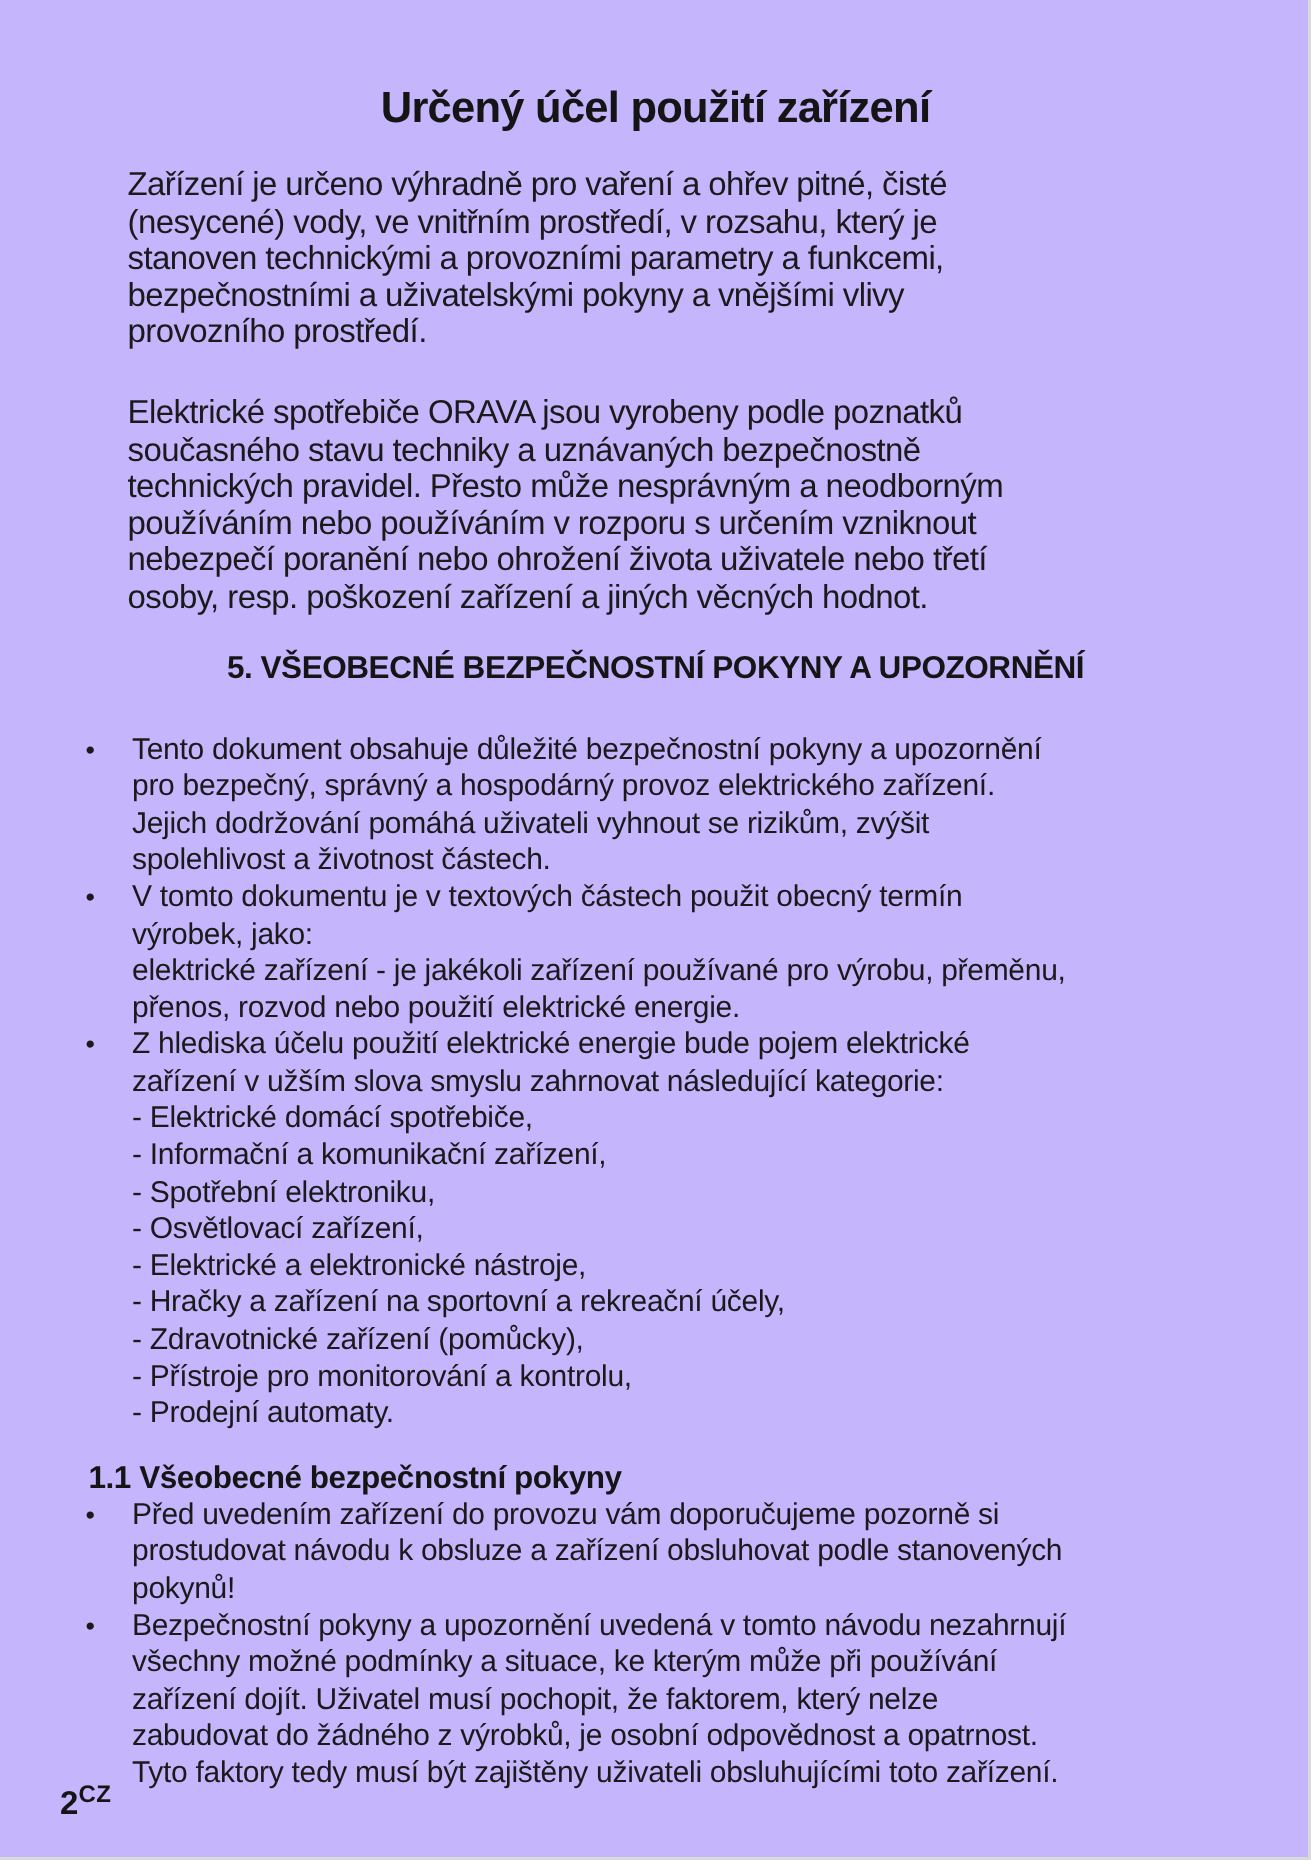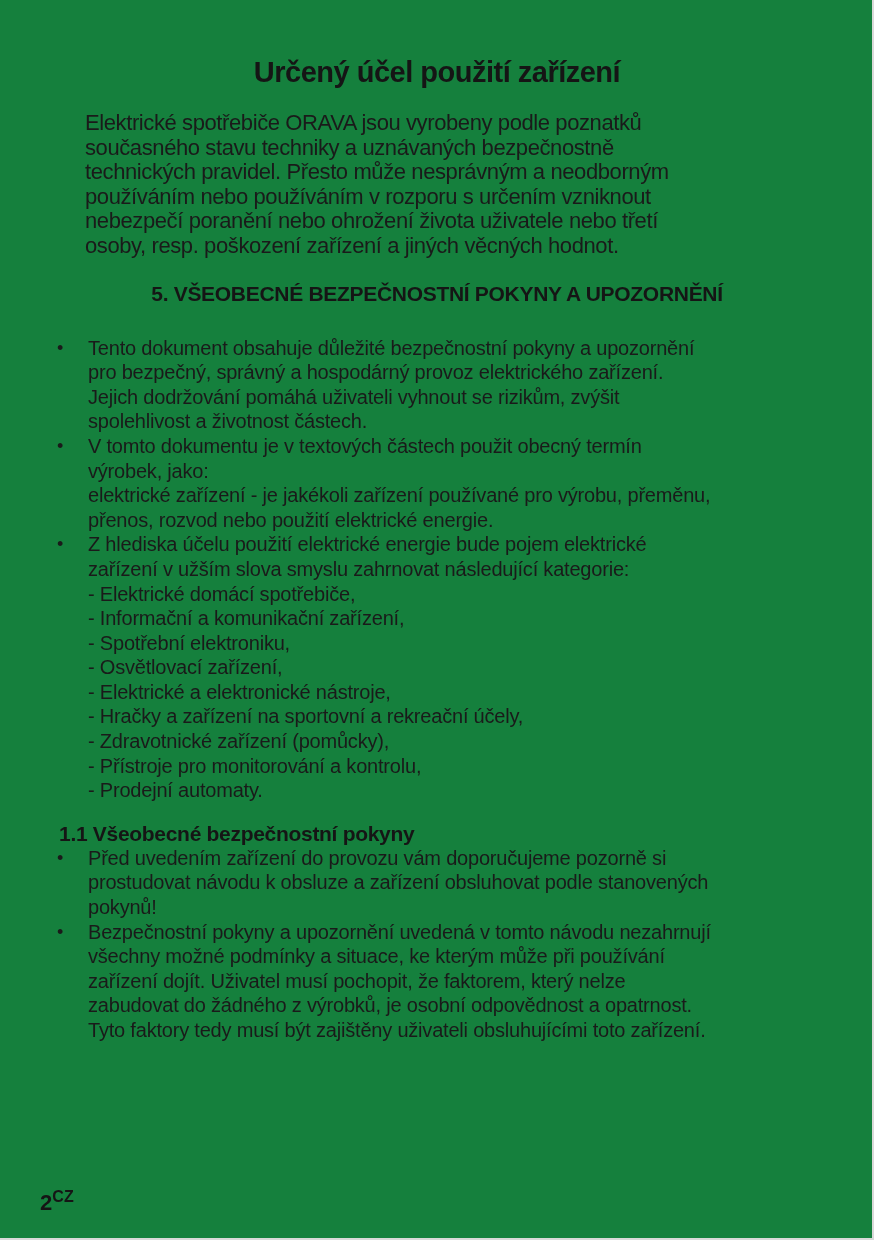--- a/index.html
+++ b/index.html
@@ -13,21 +13,21 @@
     font-family: "Liberation Sans", sans-serif;
     color: #1a1a1a;
     overflow: hidden;
   }
   .page {
     position: relative;
     width: 874px;
     height: 1240px;
     box-sizing: border-box;
     padding: 57px 0 0 57px;
-    background: #15803d;
+    background: #c4b5fd;
     box-shadow: inset -2px -2px 0 #d9d9d9;
   }
   .title {
     font-size: 29px;
     font-weight: bold;
     letter-spacing: -0.5px;
     text-align: center;
     color: #151515;
     margin: 0 57px 24px 0;
     line-height: 30px;
@@ -91,20 +91,25 @@
     letter-spacing: 0.3px;
   }
 </style>
 </head>
 <body>
 
 <div class="page">
 
   <h1 class="title">Určený účel použití zařízení</h1>
 
+  <p class="para">Zařízení je určeno výhradně pro vaření a ohřev pitné, čisté
+(nesycené) vody, ve vnitřním prostředí, v rozsahu, který je
+stanoven technickými a provozními parametry a funkcemi,
+bezpečnostními a uživatelskými pokyny a vnějšími vlivy
+provozního prostředí.</p>
   <p class="para">Elektrické spotřebiče ORAVA jsou vyrobeny podle poznatků
 současného stavu techniky a uznávaných bezpečnostně
 technických pravidel. Přesto může nesprávným a neodborným
 používáním nebo používáním v rozporu s určením vzniknout
 nebezpečí poranění nebo ohrožení života uživatele nebo třetí
 osoby, resp. poškození zařízení a jiných věcných hodnot.</p>
 
   <h2 class="section-heading">5. VŠEOBECNÉ BEZPEČNOSTNÍ POKYNY A UPOZORNĚNÍ</h2>
 
   <ul class="bullet-list">

